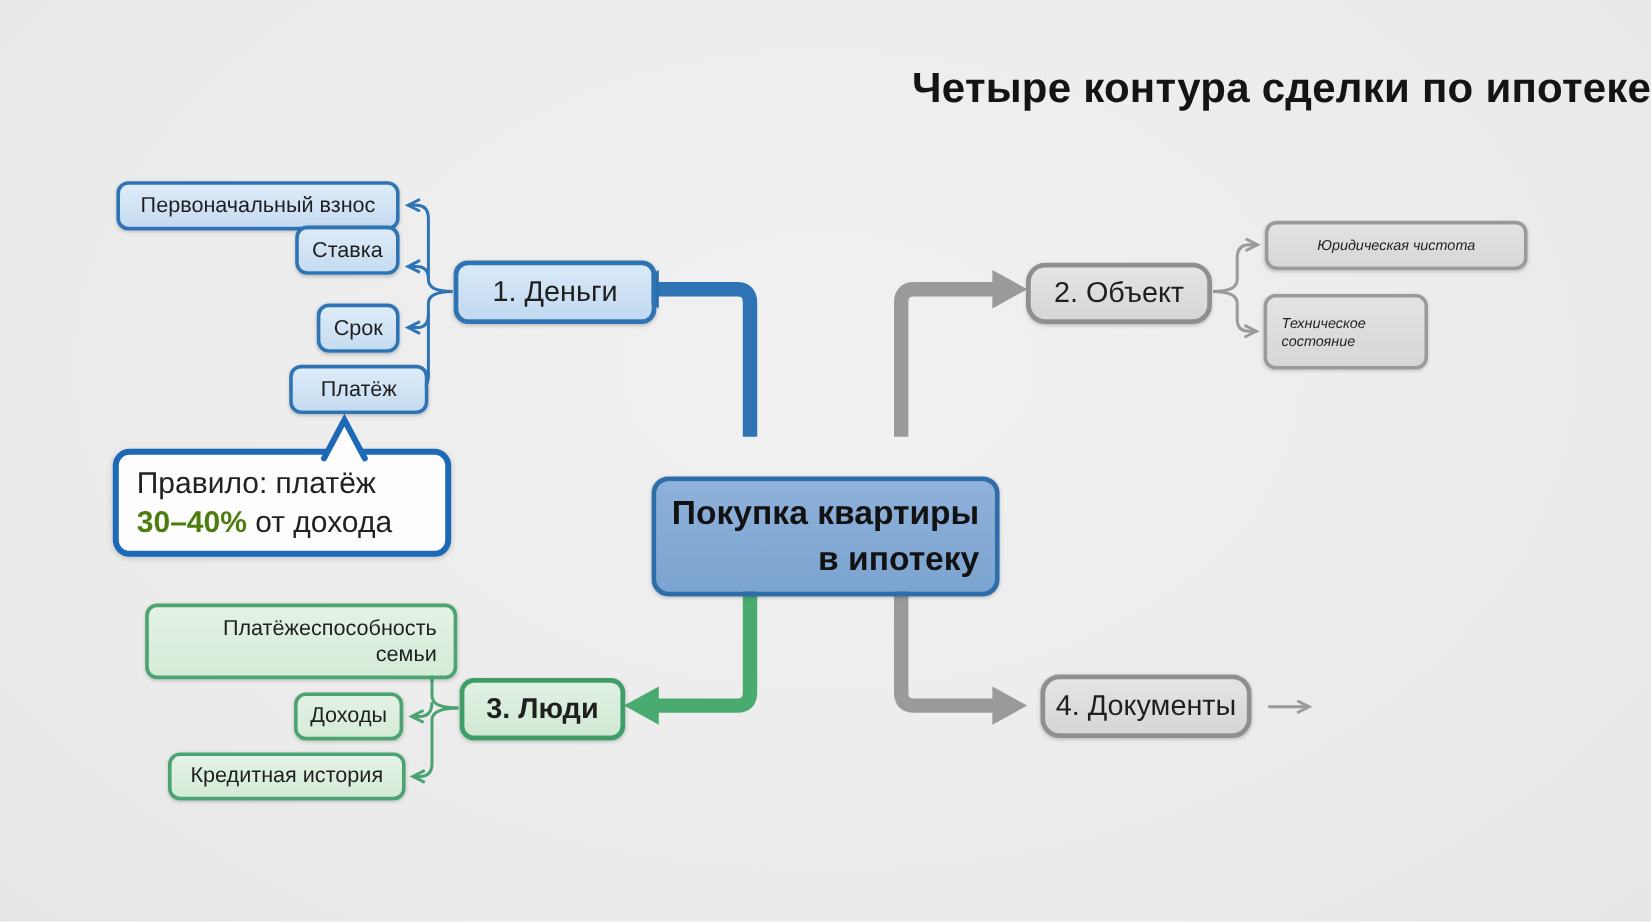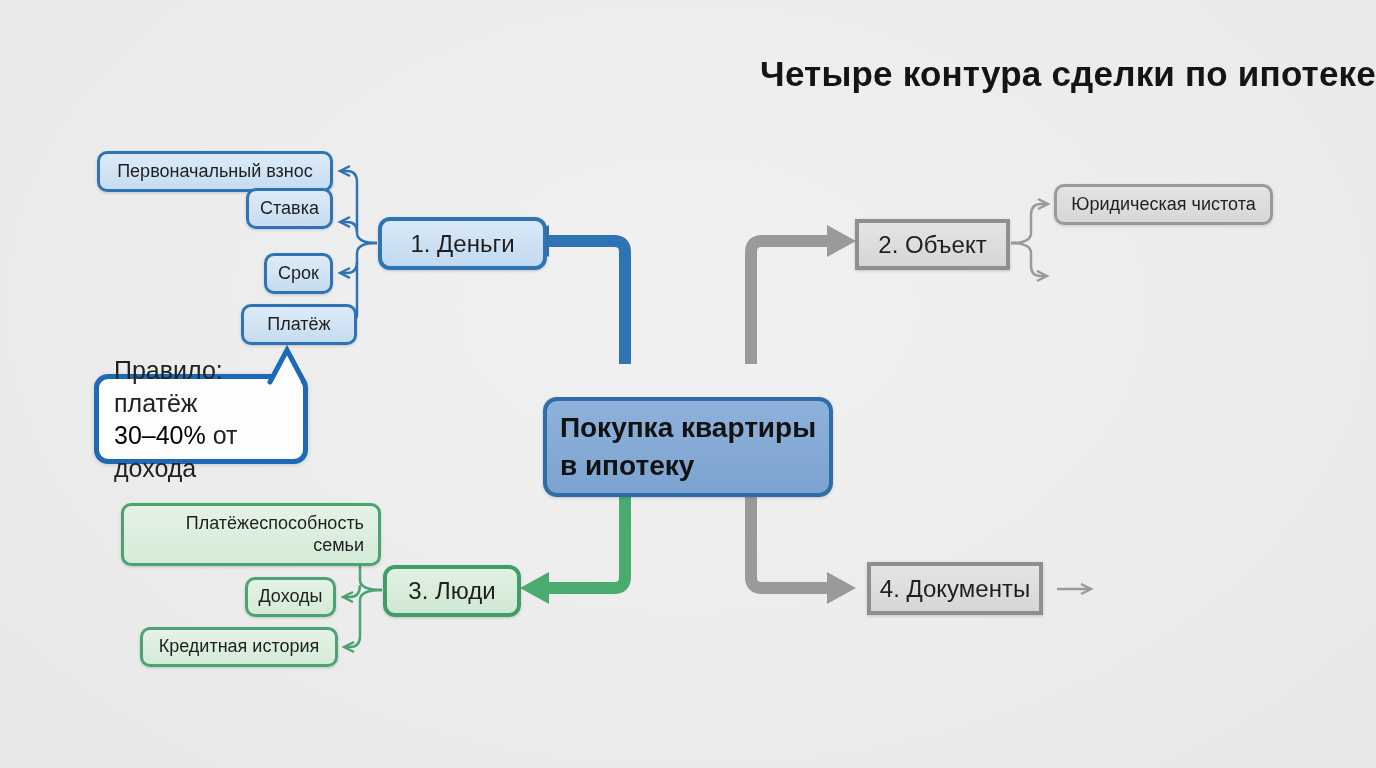--- a/index.html
+++ b/index.html
@@ -7,61 +7,61 @@
     position:relative;width:1376px;height:768px;overflow:hidden;
     background:radial-gradient(ellipse at 50% 40%, #f1f1f1 0%, #ebebec 70%, #e7e7e8 100%);
     font-family:"Liberation Sans", sans-serif;color:#1f1f1f;
   }
   .title{
     position:absolute;left:0;top:54px;width:100%;text-align:right;
     font-size:35px;font-weight:700;color:#141414;letter-spacing:0.2px;
   }
   .node{
     position:absolute;display:flex;align-items:center;justify-content:center;
-    text-align:left;box-sizing:border-box;white-space:pre-line;
+    text-align:right;box-sizing:border-box;white-space:pre-line;
     box-shadow:0 1px 3px rgba(0,0,0,0.18);line-height:1.22;
   }
   .blue-sub{
     background:linear-gradient(#ddebf8,#c6dcf1);
     border:3px solid #2e74b5;border-radius:10px;font-size:18px;
   }
   .blue-main{
     background:linear-gradient(#d9e9f8,#c2d9f0);
     border:4px solid #2e74b5;border-radius:12px;font-size:24px;
   }
   .center-node{
     background:linear-gradient(#8fb1da,#7ba4d0);
     border:4px solid #2d6da8;border-radius:14px;
     font-size:28px;font-weight:700;color:#121212;line-height:1.35;margin-top:36px;
   }
   .gray-main{
     background:linear-gradient(#e4e4e4,#d6d6d6);
-    border:4px solid #8f8f8f;border-radius:0;font-size:24px;
+    border:4px solid #8f8f8f;border-radius:16px;font-size:24px;
   }
   .gray-sub{
     background:linear-gradient(#e3e3e3,#d7d7d7);
-    border:3px solid #9a9a9a;border-radius:10px;font-size:18px;
+    border:3px solid #9a9a9a;border-radius:10px;font-size:12px;font-style:italic;
   }
   .green-main{
     background:linear-gradient(#e1f1e2,#d0e8d3);
-    border:4px solid #3f9e68;border-radius:12px;font-size:24px;
+    border:4px solid #3f9e68;border-radius:12px;font-size:24px;font-weight:bold;
   }
   .green-sub{
     background:linear-gradient(#e4f2e5,#d4ebd7);
     border:3px solid #4aa371;border-radius:10px;font-size:18px;
   }
   .align-left{justify-content:flex-start;text-align:left;padding-left:12px;}
   .align-right{justify-content:flex-end;text-align:right;padding-right:14px;}
   .rule-box{
-    position:absolute;left:94px;top:374px;width:214px;height:90px;box-sizing:border-box;
+    position:absolute;left:94px;top:374px;width:282px;height:90px;box-sizing:border-box;
     background:#fdfdfd;border:5px solid #1c69b8;border-radius:14px;
     display:flex;flex-direction:column;justify-content:center;padding-left:15px;
     font-size:25px;line-height:1.3;color:#222;box-shadow:0 1px 4px rgba(0,0,0,0.15);
   }
-  .rule-box .hl{color:#000000;font-weight:400;}
+  .rule-box .hl{color:#4d7c0f;font-weight:700;}
   svg.layer{position:absolute;left:0;top:0;pointer-events:none;}
   #connectors{z-index:1;} .node,.rule-box,.title{z-index:2;} #overlay{z-index:3;}
 </style>
 </head>
 <body>
 
 <div id="canvas">
 
   <svg id="connectors" class="layer" width="1376" height="768" viewBox="0 0 1376 768">
     <defs>
@@ -114,20 +114,22 @@
   <div class="rule-box">
     <div>Правило: платёж</div>
     <div><span class="hl">30–40%</span><span> от дохода</span></div>
   </div>
 
   <div class="node center-node" style="left:543px;top:361px;width:290px;height:100px">Покупка квартиры
 в ипотеку</div>
 
   <div class="node gray-main" style="left:855px;top:219px;width:155px;height:51px">2. Объект</div>
   <div class="node gray-sub" style="left:1054px;top:184px;width:219px;height:41px">Юридическая чистота</div>
+  <div class="node gray-sub align-left" style="left:1053px;top:245px;width:137px;height:63px">Техническое
+состояние</div>
 
   <div class="node green-sub align-right" style="left:121px;top:503px;width:260px;height:63px">Платёжеспособность
 семьи</div>
   <div class="node green-sub" style="left:245px;top:577px;width:91px;height:40px">Доходы</div>
   <div class="node green-sub" style="left:140px;top:627px;width:198px;height:40px">Кредитная история</div>
   <div class="node green-main" style="left:383px;top:565px;width:138px;height:52px">3. Люди</div>
 
   <div class="node gray-main" style="left:867px;top:562px;width:176px;height:53px">4. Документы</div>
 
   <svg id="overlay" class="layer" width="1376" height="768" viewBox="0 0 1376 768">

